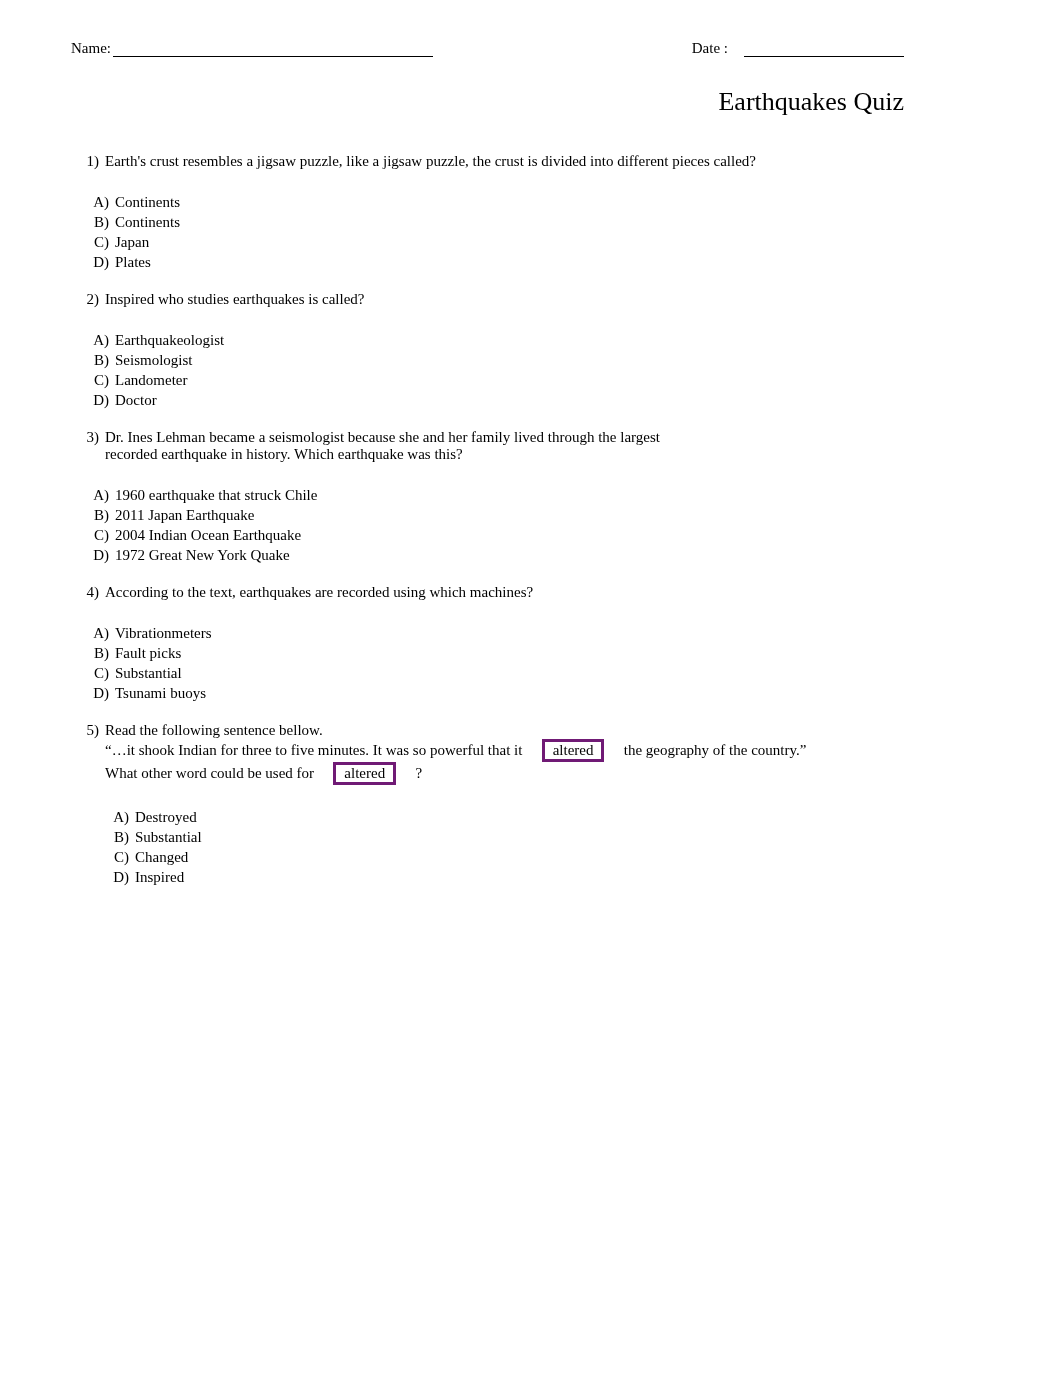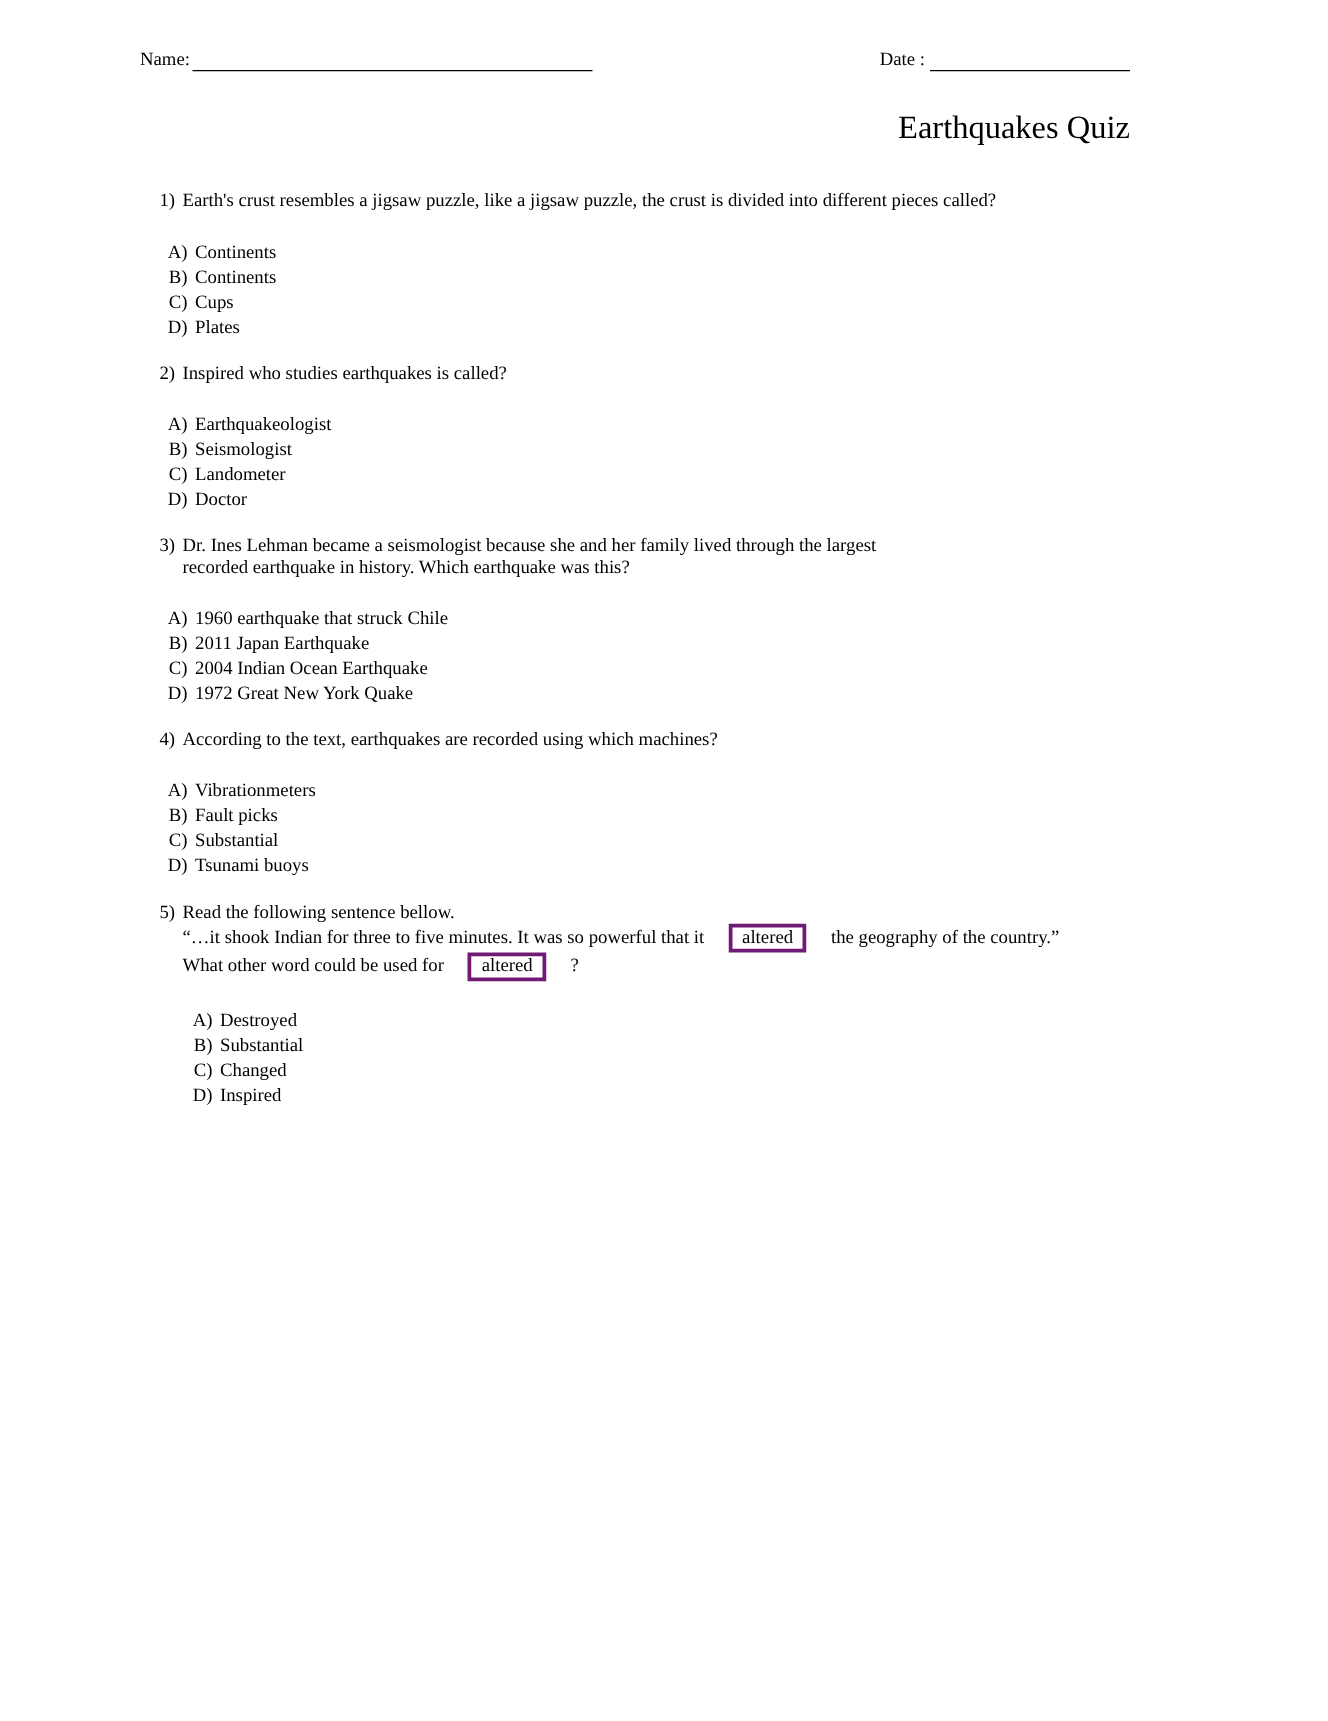--- a/index.html
+++ b/index.html
@@ -14,21 +14,21 @@
       font-size: 15px;
       color: #000000;
       width: 1062px;
       min-height: 1377px;
     }
 
     .page {
       width: 984px;
       min-height: 1377px;
       background: #ffffff;
-      padding: 40px 80px 60px 112px;
+      padding: 40px 80px 60px 71px;
       position: relative;
     }
 
     .header-row {
       display: flex;
       justify-content: space-between;
       align-items: flex-end;
       margin-bottom: 30px;
       border-bottom: none;
     }
@@ -47,21 +47,21 @@
     .name-line {
       display: inline-block;
       width: 320px;
       border-bottom: 1px solid #000;
       margin-left: 2px;
     }
 
     .date-field {
       display: flex;
       align-items: flex-end;
-      gap: 0;
+      gap: 12px;
     }
 
     .date-label {
       font-size: 15px;
       white-space: nowrap;
     }
 
     .date-line {
       display: inline-block;
       width: 160px;
@@ -174,21 +174,21 @@
     <div class="option">
       <span class="option-letter">A)</span>
       <span class="option-text">Continents</span>
     </div>
     <div class="option">
       <span class="option-letter">B)</span>
       <span class="option-text">Continents</span>
     </div>
     <div class="option">
       <span class="option-letter">C)</span>
-      <span class="option-text">Cups</span>
+      <span class="option-text">Japan</span>
     </div>
     <div class="option">
       <span class="option-letter">D)</span>
       <span class="option-text">Plates</span>
     </div>
   </div>
 
   <div class="question-block">
     <div class="question-text">
       <span class="question-number">2)</span>

